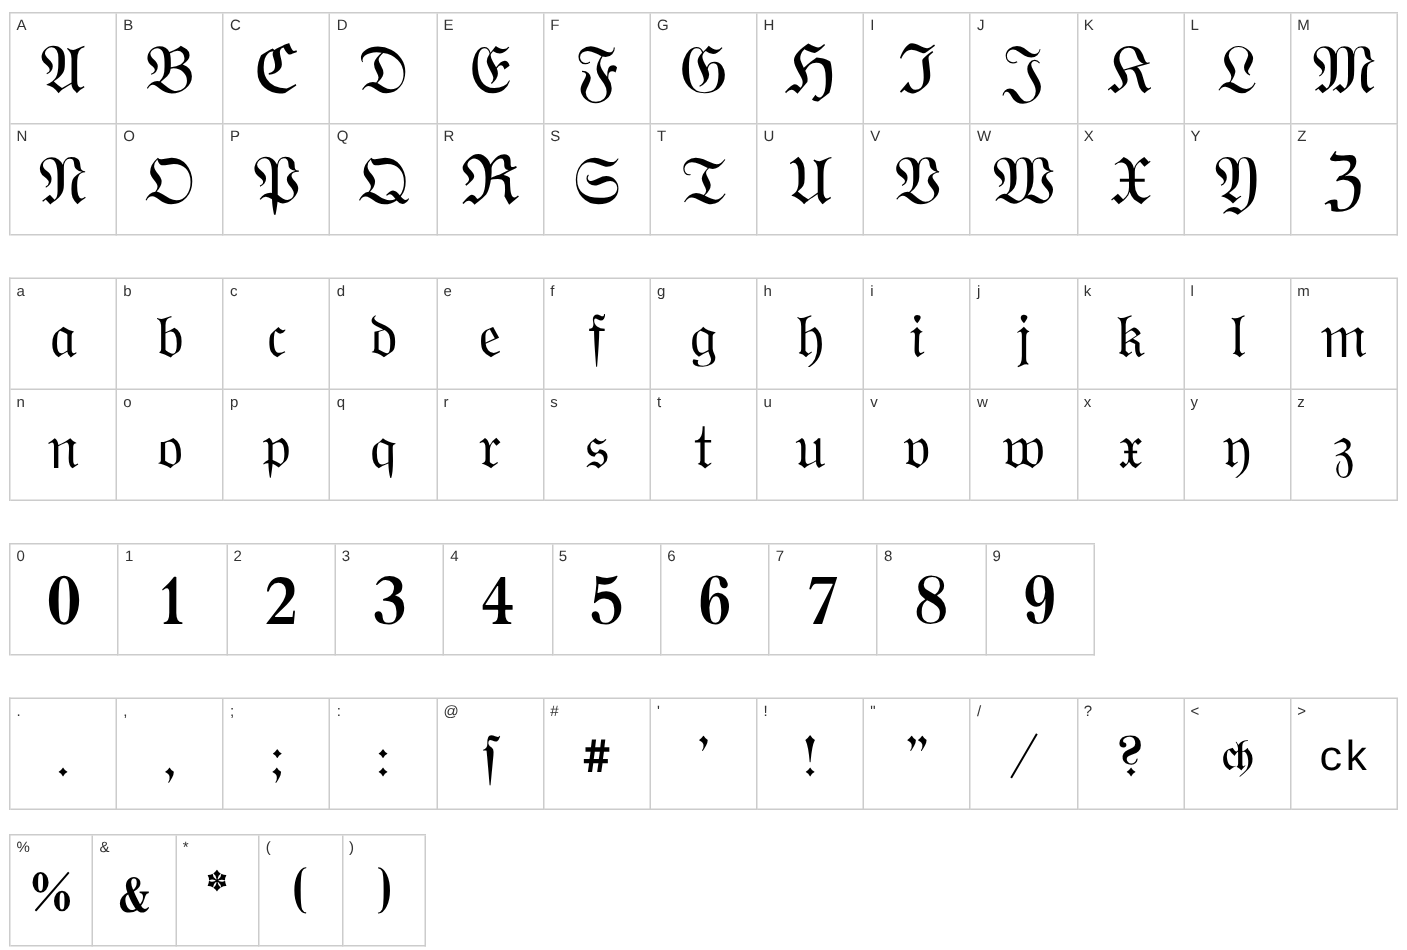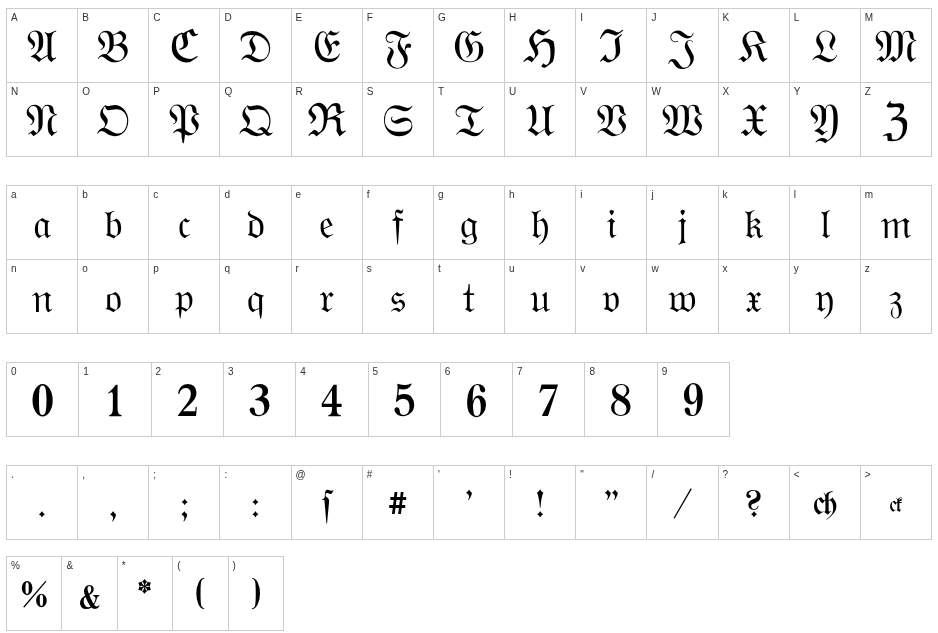--- a/index.html
+++ b/index.html
@@ -401,25 +401,25 @@
     <div class="cell">
         <span class="cell-label">/</span>
         <span class="cell-char-symbol">/</span>
       </div>
     <div class="cell">
         <span class="cell-label">?</span>
         <span class="cell-char-symbol">?</span>
       </div>
     <div class="cell">
         <span class="cell-label">&lt;</span>
-        <span class="cell-char-symbol" style="font-size:32px;">ch</span>
+        <span class="cell-char-symbol" style="font-size:28px;">ch</span>
       </div>
     <div class="cell">
         <span class="cell-label">&gt;</span>
-        <span class="cell-char-symbol" style="font-size:20px;">ck</span>
+        <span class="cell-char-symbol" style="font-size:28px;font-family:Liberation Mono, monospace;">ck</span>
       </div>
   </div>
 
   <div class="grid-section symbols-grid2">
     <div class="cell">
         <span class="cell-label">%</span>
         <span class="cell-char-symbol">%</span>
       </div>
     <div class="cell">
         <span class="cell-label">&amp;</span>

